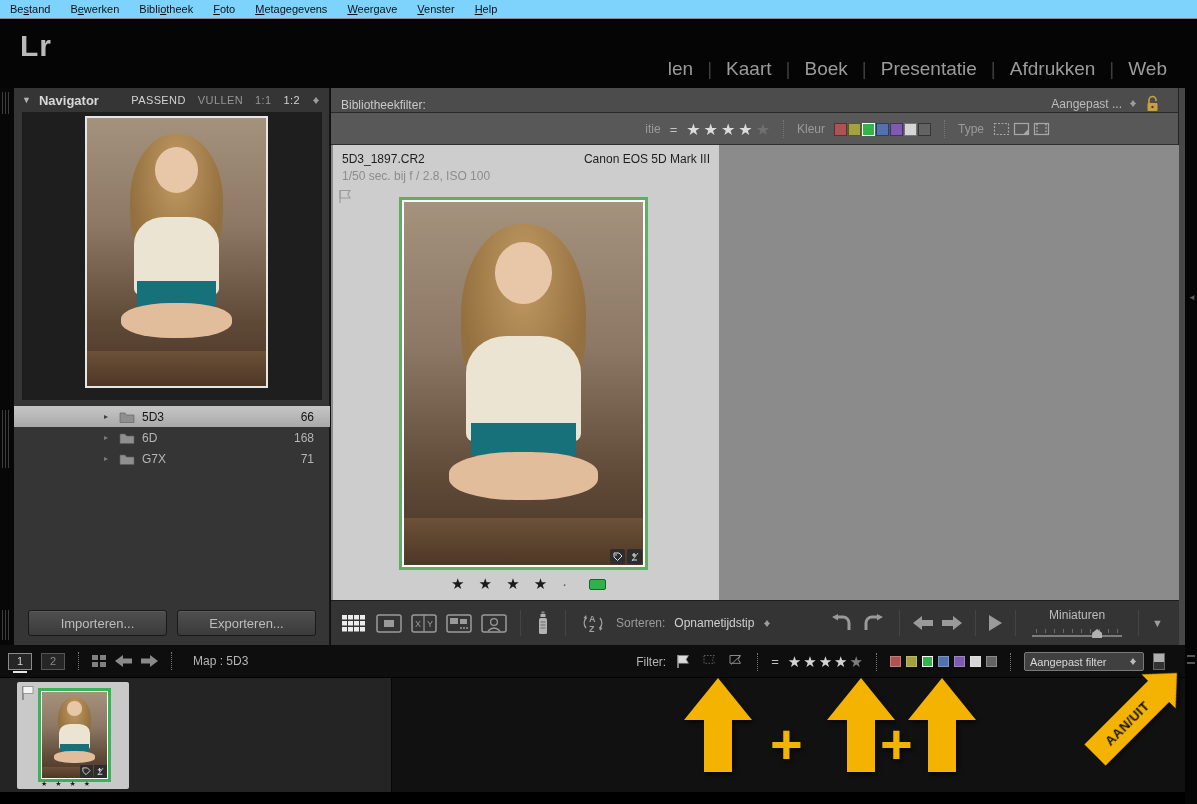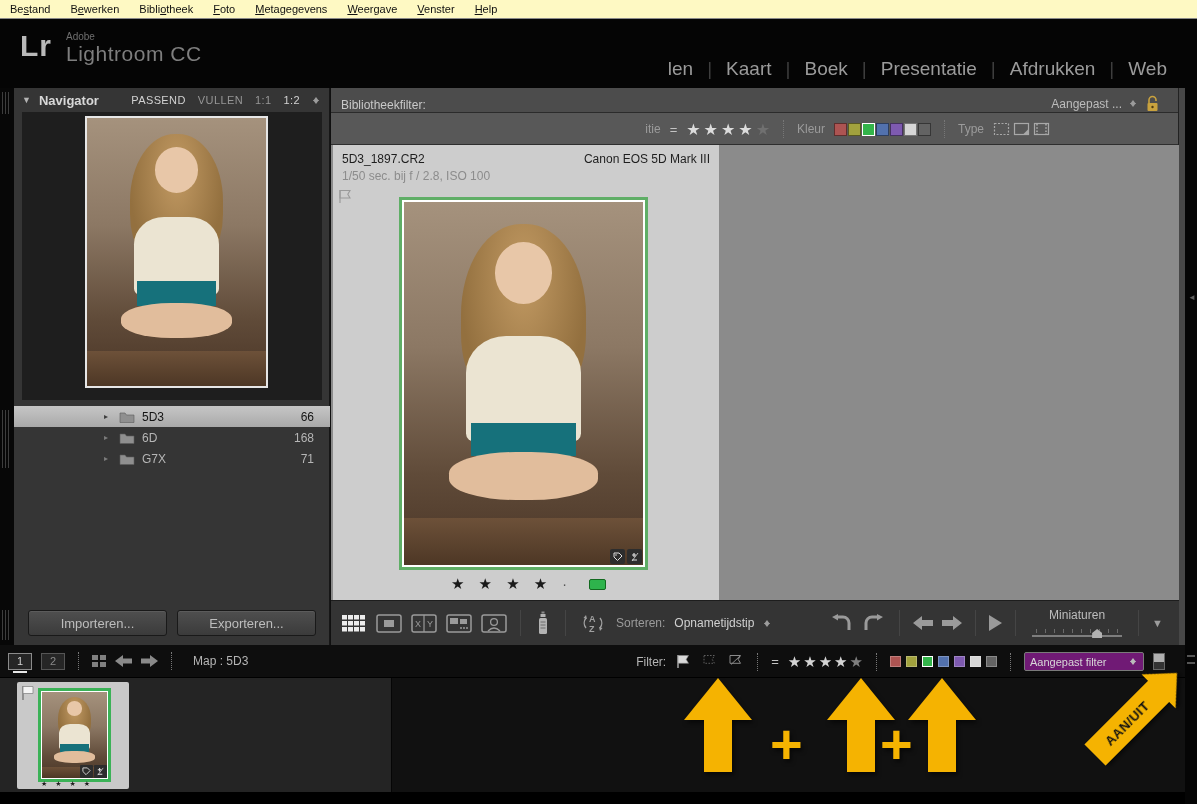--- a/index.html
+++ b/index.html
@@ -1,21 +1,21 @@
 <!DOCTYPE html>
 <html><head>
 <meta charset="utf-8">
 <style>
   * { margin:0; padding:0; box-sizing:border-box; }
   html,body { width:1197px; height:804px; background:#000; }
   body { font-family:"Liberation Sans","DejaVu Sans",sans-serif; overflow:hidden; }
   #root { position:relative; width:1197px; height:804px; background:#000; }
 
   
-  .menubar { position:absolute; left:0; top:0; width:1197px; height:19px; background:#fef9c3;
+  .menubar { position:absolute; left:0; top:0; width:1197px; height:19px; background:#7dd3fc;
              border-bottom:1px solid #8a8a8a; display:flex; align-items:center; font-size:11px; color:#111; }
   .menu-item { padding:2px 10px; cursor:default; }
   .menu-item .ukey { text-decoration:underline; }
 
   
   .titlebar { position:absolute; left:0; top:19px; width:1197px; height:69px; background:#050505; }
   .identity { position:absolute; left:20px; top:12px; display:flex; align-items:flex-start; gap:14px; }
   .lr-mark { font-size:30px; font-weight:bold; color:#b9b9b9; line-height:30px; letter-spacing:1px; }
   .brand-stack { display:flex; flex-direction:column; }
   .brand-adobe { font-size:10px; color:#6f6f6f; }
@@ -120,21 +120,21 @@
   .mon-btn.active::after { content:""; position:absolute; left:4px; bottom:-4px; width:14px; height:2px; background:#e6e6e6; }
   .fb-lbl { color:#b5b5b5; font-size:12px; }
   .fb-dim { color:#9a9a9a; font-size:12px; }
   .fb-bright { color:#e2e2e2; font-size:12px; }
   .fb-caret { color:#9a9a9a; font-size:9px; }
   .filmbar-right { position:absolute; right:20px; top:0; height:33px; display:flex; align-items:center; gap:9px; }
   .stars-mid { font-size:15px; letter-spacing:2px; color:#d4d4d4; }
   .star-dim-mid { font-size:15px; color:#7e7e7e; }
   .swatch-sm { width:11px; height:11px; border:1px solid rgba(255,255,255,.25); }
   .swatch-sm.sel { border:1px solid #fff; }
-  .preset-box { width:120px; height:19px; border:1px solid #7a7a7a; background:#701a75; border-radius:2px;
+  .preset-box { width:120px; height:19px; border:1px solid #7a7a7a; background:#404040; border-radius:2px;
                 display:flex; align-items:center; padding:8px 5px; gap:5px; }
   .preset-box span.txt { color:#d8d8d8; font-size:11px; flex:1; }
   .preset-box .spin::before { border-bottom-color:#bbb; } .preset-box .spin::after { border-top-color:#bbb; }
   .fstoggle { width:12px; height:17px; border:1px solid #666; display:flex; flex-direction:column; }
   .fstoggle .t { flex:1; background:#b0b0b0; } .fstoggle .b { flex:1; background:#333; }
 
   
   .filmstrip { position:absolute; left:0; top:678px; width:1185px; height:114px; background:#111; }
   .fs-left { position:absolute; left:0; top:0; width:392px; height:114px; background:#242424; border-right:1px solid #060606; }
   .fs-cell { position:absolute; left:17px; top:4px; width:112px; height:107px; background:#c9c9c9; border-radius:2px; }
@@ -180,24 +180,20 @@
     <span class="menu-item"><span class="ukey">F</span><span>oto</span></span>
     <span class="menu-item"><span class="ukey">M</span><span>etagegevens</span></span>
     <span class="menu-item"><span class="ukey">W</span><span>eergave</span></span>
     <span class="menu-item"><span class="ukey">V</span><span>enster</span></span>
     <span class="menu-item"><span class="ukey">H</span><span>elp</span></span>
   </div>
 
   <div class="titlebar">
     <div class="identity">
       <span class="lr-mark">Lr</span>
-      <span class="brand-stack">
-        <span class="brand-adobe">Adobe</span>
-        <span class="brand-app">Lightroom CC</span>
-      </span>
     </div>
     <div class="modules">
       <span class="module">len</span>
         <span class="module-sep">|</span>
       <span class="module">Kaart</span>
         <span class="module-sep">|</span>
       <span class="module">Boek</span>
         <span class="module-sep">|</span>
       <span class="module">Presentatie</span>
         <span class="module-sep">|</span>

